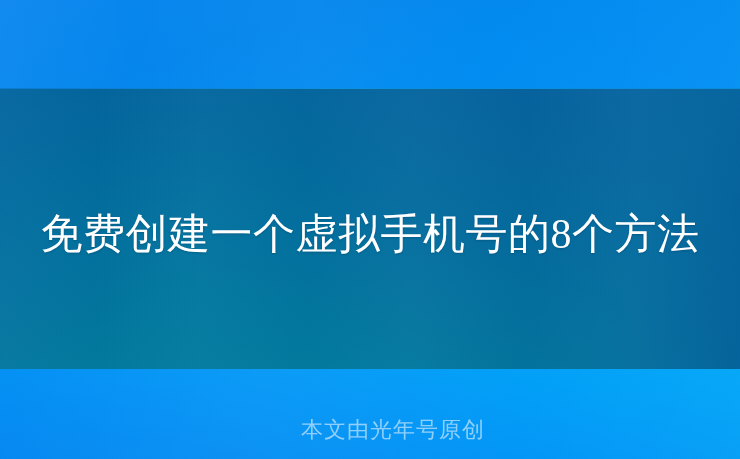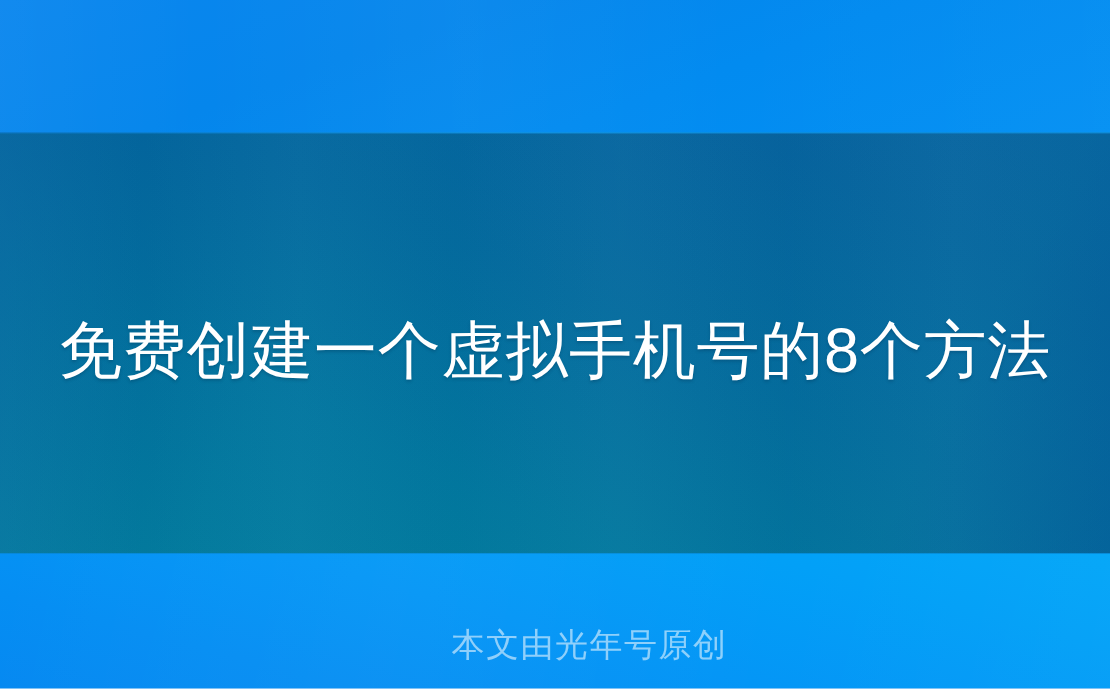--- a/index.html
+++ b/index.html
@@ -6,21 +6,21 @@
     margin: 0;
     padding: 0;
     background: #ffffff;
   }
 
   #cover {
     position: relative;
     width: 740px;
     height: 459px;
     overflow: hidden;
-    font-family: Liberation Sans, sans-serif;
+    font-family: Liberation Serif, serif;
     background: #0a86ea;
   }
 
   
   .band-top {
     position: absolute;
     left: 0;
     top: 0;
     width: 740px;
     height: 89px;

